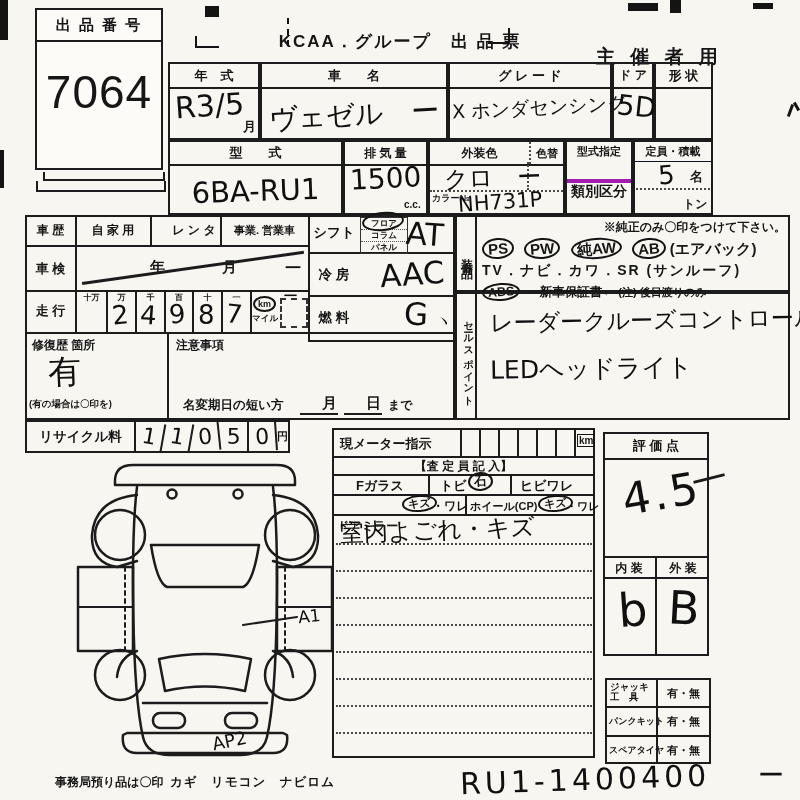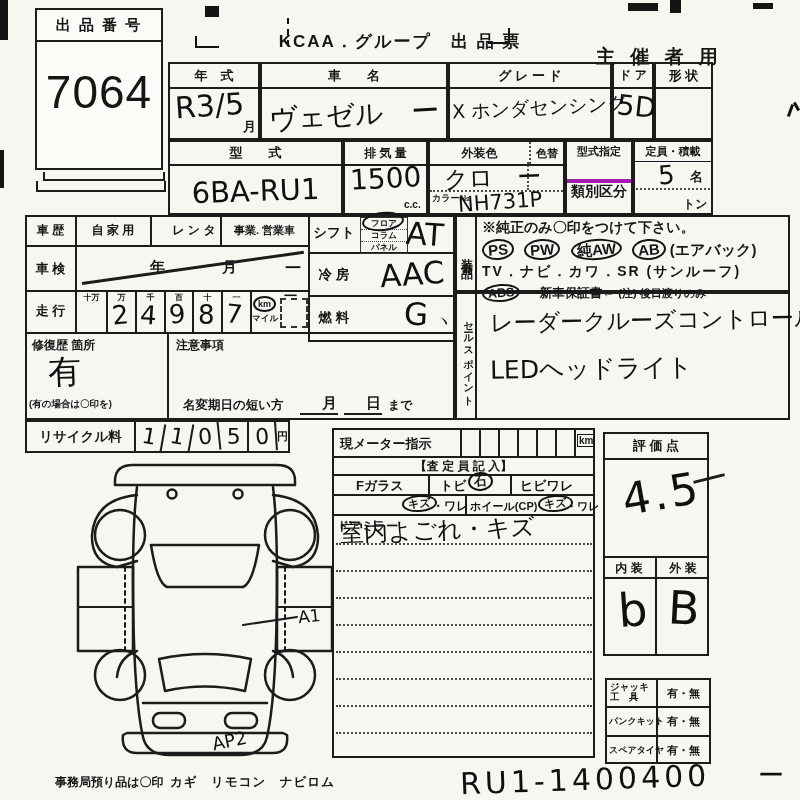--- a/index.html
+++ b/index.html
@@ -189,21 +189,21 @@
   <div class="abs hw" style="left:406px;top:216px;font-size:31px;transform:rotate(4deg);">AT</div>
   <div class="abs b ctr" style="left:310px;top:266px;width:48px;font-size:13.5px;">冷 房</div>
   <div class="abs hw" style="left:380px;top:256px;font-size:31px;transform:rotate(-4deg);">AAC</div>
   <div class="abs b ctr" style="left:310px;top:309px;width:48px;font-size:13.5px;">燃 料</div>
   <div class="abs hw" style="left:404px;top:296px;font-size:31px;transform:rotate(3deg);">G</div>
   <div class="abs hw" style="left:436px;top:312px;font-size:15px;">ヽ</div>
 
   <div class="cell" style="left:455px;top:215px;width:335px;height:77px;">
     <div class="vtext" style="position:absolute;left:0;top:0;width:20px;height:100%;border-right:2px solid #1c1c1c;font-size:12px;letter-spacing:5px;padding-top:4px;box-sizing:border-box;text-align:center;">装備品</div>
     <div style="position:absolute;left:25px;top:2px;right:2px;">
-      <div class="b" style="font-size:14px;">※純正のみ〇印をつけて下さい。</div>
+      <div class="b" style="font-size:12px;text-align:right;">※純正のみ〇印をつけて下さい。</div>
       <div style="margin-top:2px;font-size:15px;font-weight:700;">
         <span class="circ">PS</span>
         <span class="circ" style="margin-left:6px;">PW</span>
         <span class="circ" style="margin-left:6px;">純AW</span>
         <span class="circ" style="margin-left:6px;">AB</span>
         <span>(エアバック)</span>
       </div>
       <div class="b" style="margin-top:3px;font-size:14px;letter-spacing:2px;">TV．ナビ．カワ．SR (サンルーフ)</div>
       <div style="margin-top:3px;font-size:12.5px;font-weight:700;">
         <span class="circ">ABS</span>

